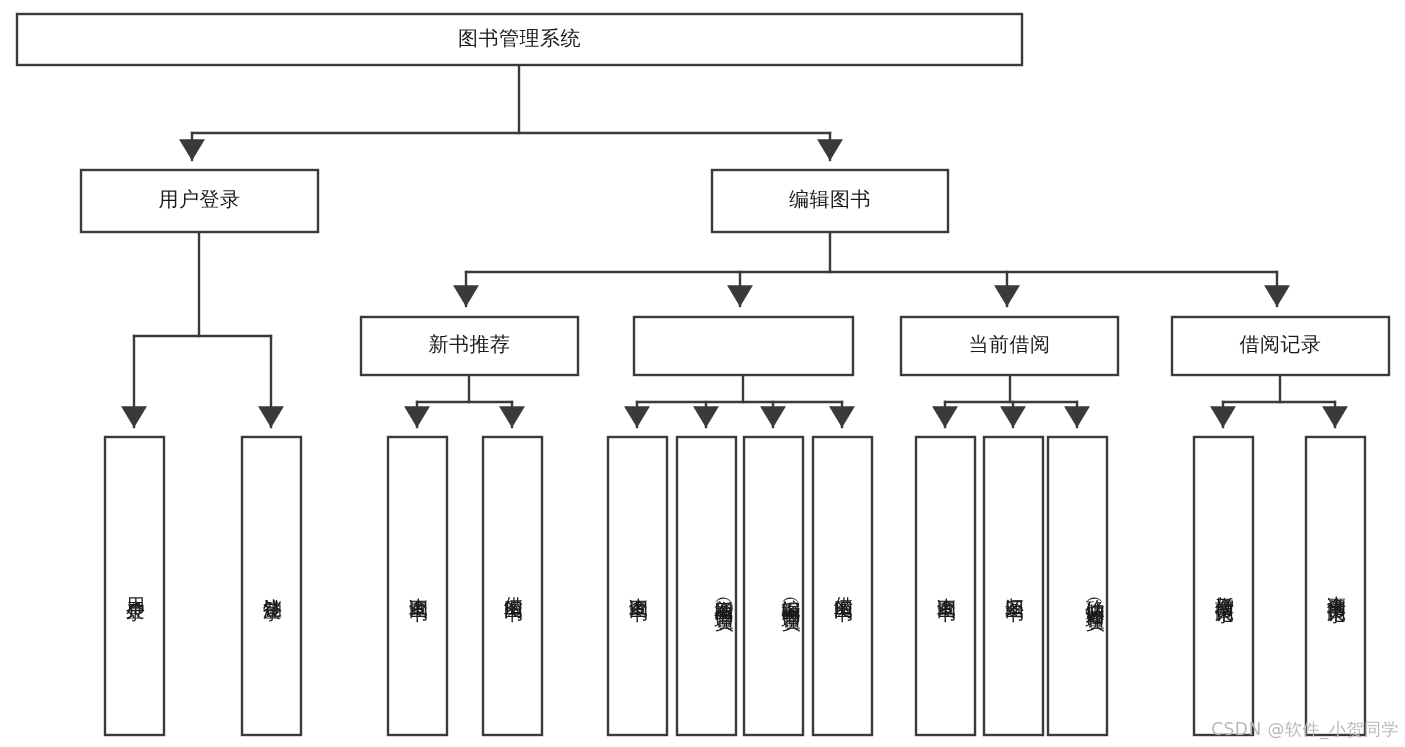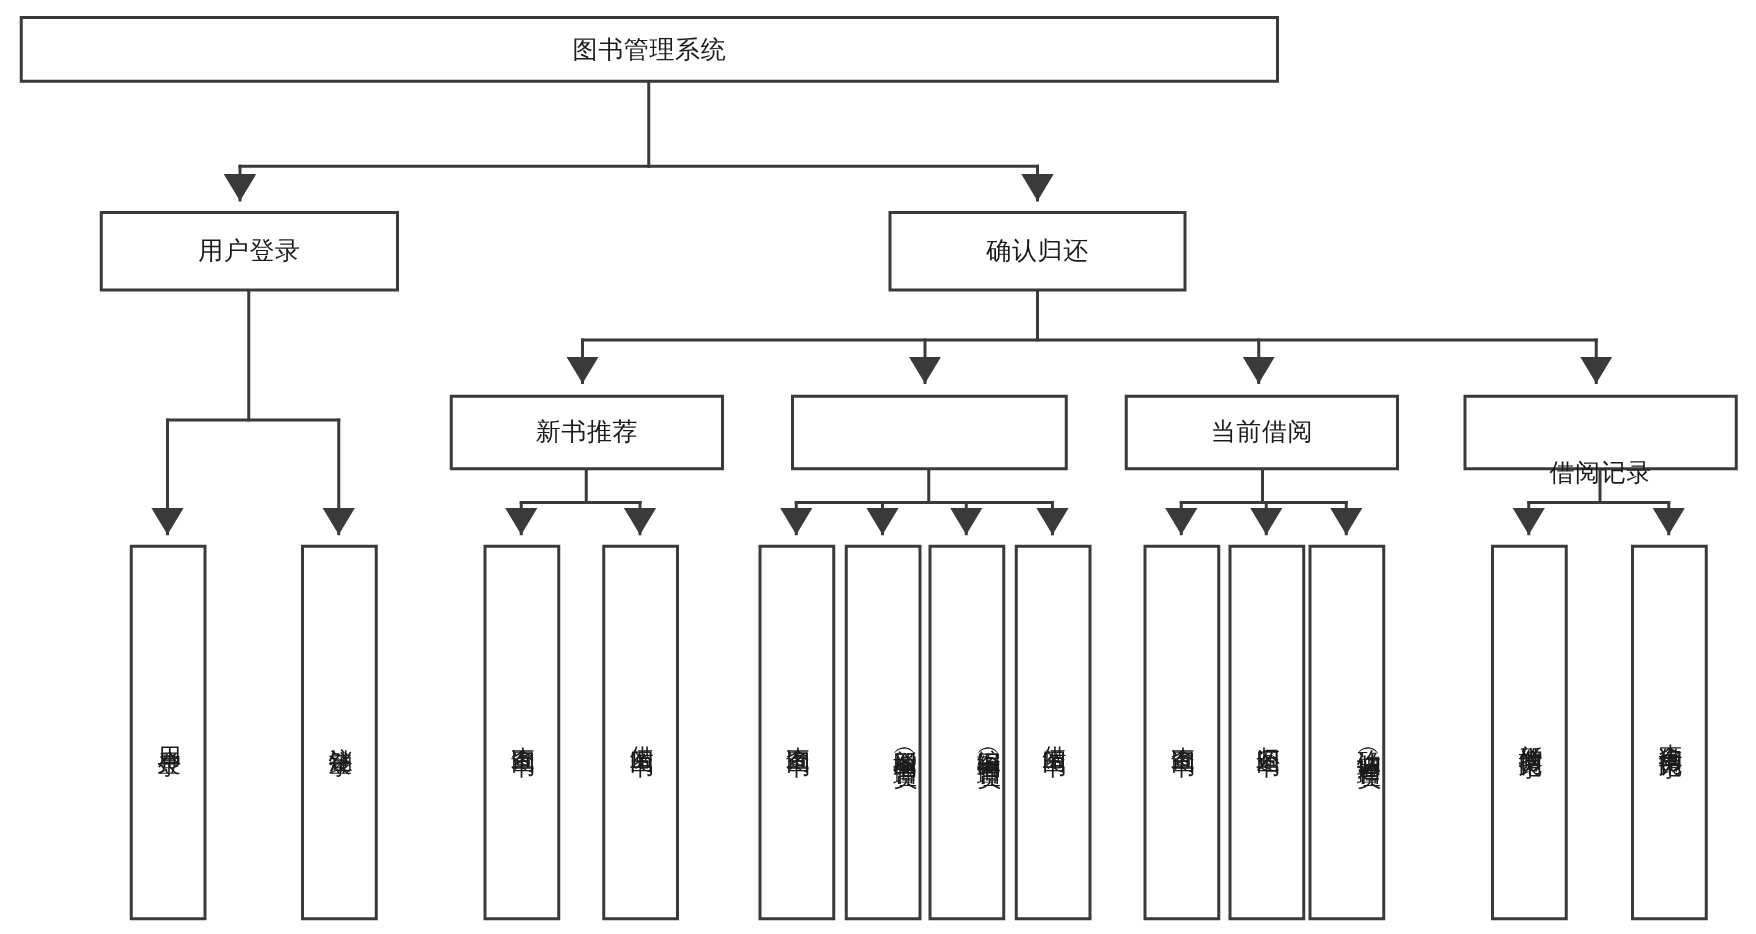--- a/index.html
+++ b/index.html
@@ -40,21 +40,21 @@
   .arrow-head {
     fill: #3a3a3a;
     stroke: none;
   }
   .node-label {
     position: absolute;
     display: flex;
     align-items: center;
     justify-content: center;
     color: #1b1b1b;
-    font-family: Liberation Sans, sans-serif;
+    font-family: Liberation Mono, monospace;
     pointer-events: none;
     text-align: center;
     border-radius: 17px;
   }
   .node-label.horizontal {
     font-size: 20px;
     letter-spacing: 0.5px;
     line-height: 1.2;
   }
   .node-label.vertical {
@@ -164,37 +164,38 @@
       <rect class="node-box" x="1048" y="437" width="59" height="298"></rect>
 
       <rect class="node-box" x="1194" y="437" width="59" height="298"></rect>
       <rect class="node-box" x="1306" y="437" width="59" height="298"></rect>
     </g>
   </svg>
 
   <div class="node-label horizontal" style="left:17px;top:14px;width:1005px;height:51px;">图书管理系统</div>
 
   <div class="node-label horizontal" style="left:81px;top:170px;width:237px;height:62px;">用户登录</div>
-  <div class="node-label horizontal" style="left:712px;top:170px;width:236px;height:62px;">确认归还</div>
+  <div class="node-label horizontal" style="left:712px;top:170px;width:236px;height:62px;">编辑图书</div>
 
   <div class="node-label horizontal" style="left:361px;top:317px;width:217px;height:58px;text-align:center;">新书推荐</div>
   <div class="node-label horizontal" style="left:901px;top:317px;width:217px;height:58px;">当前借阅</div>
-  <div class="node-label horizontal" style="left:1172px;top:317px;width:217px;height:58px;margin-top:33px;">借阅记录</div>
+  <div class="node-label horizontal" style="left:1172px;top:317px;width:217px;height:58px;">借阅记录</div>
 
   <div class="node-label vertical mid" style="left:105px;top:437px;width:59px;height:298px;">用户登录</div>
   <div class="node-label vertical mid" style="left:242px;top:437px;width:59px;height:298px;">注销登录</div>
 
   <div class="node-label vertical mid" style="left:388px;top:437px;width:59px;height:298px;">查询图书</div>
   <div class="node-label vertical mid" style="left:483px;top:437px;width:59px;height:298px;">借阅图书</div>
 
   <div class="node-label vertical mid" style="left:608px;top:437px;width:59px;height:298px;">查询图书</div>
   <div class="node-label vertical" style="left:677px;top:437px;width:59px;height:298px;">新增图书（管理员）</div>
   <div class="node-label vertical" style="left:744px;top:437px;width:59px;height:298px;">编辑图书（管理员）</div>
   <div class="node-label vertical mid" style="left:813px;top:437px;width:59px;height:298px;">借阅图书</div>
 
   <div class="node-label vertical mid" style="left:916px;top:437px;width:59px;height:298px;">查询图书</div>
   <div class="node-label vertical mid" style="left:984px;top:437px;width:59px;height:298px;">归还图书</div>
   <div class="node-label vertical" style="left:1048px;top:437px;width:59px;height:298px;">确认归还（管理员）</div>
 
   <div class="node-label vertical mid" style="left:1194px;top:437px;width:59px;height:298px;">新增借阅记录</div>
   <div class="node-label vertical mid" style="left:1306px;top:437px;width:59px;height:298px;">查询借阅记录</div>
 
+  <div class="watermark">CSDN @软件_小贺同学</div>
 </div>
 
 </body></html>

